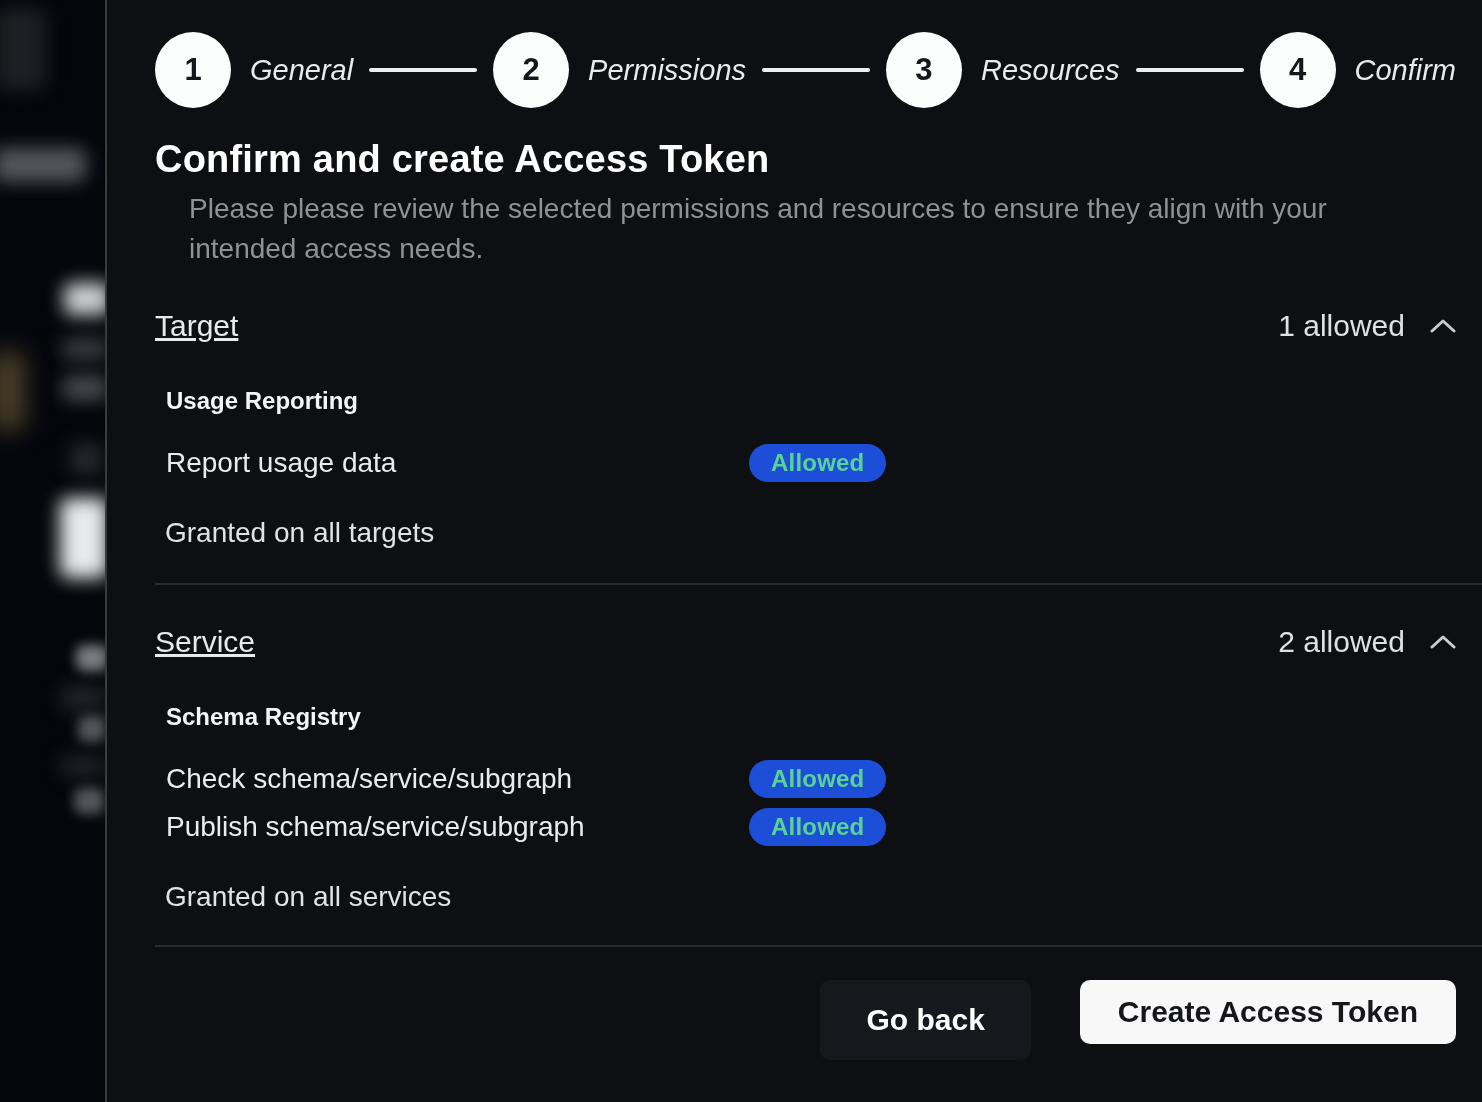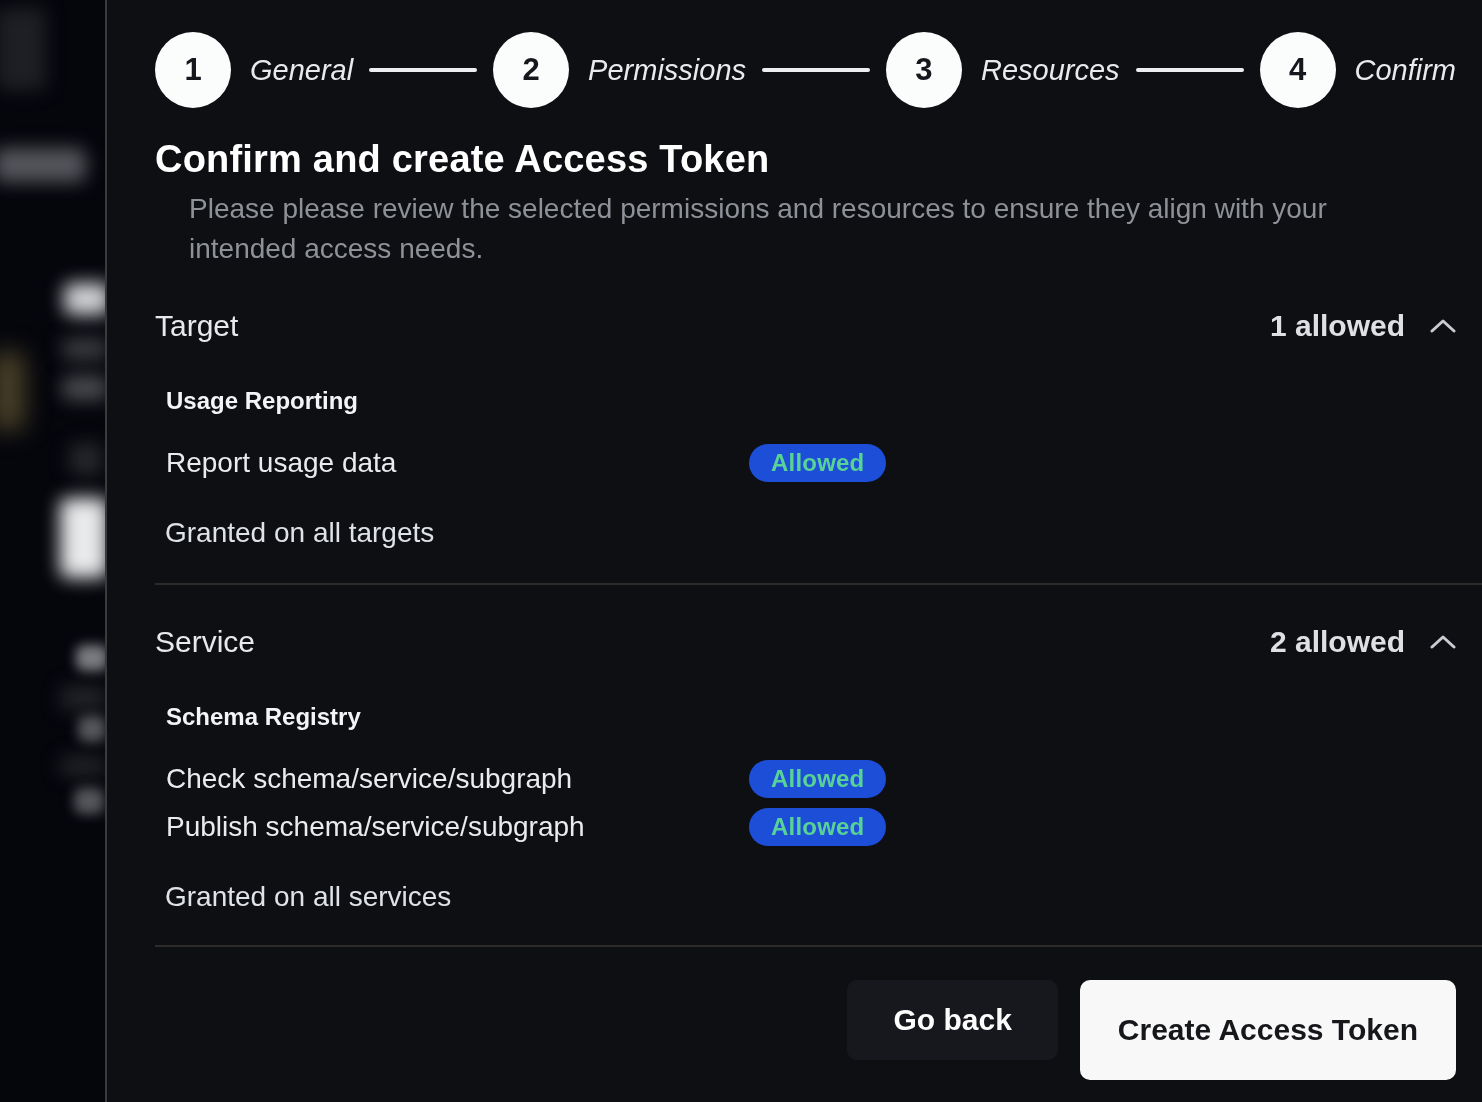--- a/index.html
+++ b/index.html
@@ -38,43 +38,43 @@
 
   
   .page-title { margin-top: 30px; font-size: 38px; font-weight: 700; color: #ffffff; letter-spacing: 0.2px; }
   .page-subtitle { margin-top: 8px; font-size: 28px; line-height: 40px; color: #8e9198; max-width: 1225px; margin-left: 34px; }
 
   
   .section-header {
     margin-top: 40px; display: flex; justify-content: space-between; align-items: center;
     cursor: pointer;
   }
-  .section-name { font-size: 30px; color: #e7e9ec; font-weight: 500; }
-  .section-count { display: flex; align-items: center; gap: 25px; font-size: 30px; color: #dee0e4; font-weight: 700; }
+  .section-name { font-size: 30px; color: #e7e9ec; font-weight: 500; text-decoration: underline; }
+  .section-count { display: flex; align-items: center; gap: 25px; font-size: 30px; color: #dee0e4; font-weight: 400; }
   .chevron svg { display: block; }
 
   .group-heading { margin: 44px 0 0 11px; font-size: 24px; font-weight: 700; color: #f3f4f6; }
   .perm-rows { margin-top: 24px; }
   .perm-row { display: flex; align-items: center; padding-left: 11px; height: 48px; gap: 25px; }
   .perm-label { width: 558px; font-size: 28px; color: #e9ebee; }
   .badge {
     background: #1d4ed8; color: #58d395;
     font-size: 24px; font-weight: 700; letter-spacing: 0.2px;
     padding: 6px 22px; border-radius: 999px; line-height: 26px;
   }
   .granted-note { margin: 30px 0 0 10px; font-size: 28px; color: #dfe2e6; }
   .divider { margin-top: 34px; margin-right: -26px; border: none; border-top: 2px solid #2c2b29; }
   .divider-2 { margin-top: 32px; }
 
   
-  .footer { margin-top: 33px; display: flex; justify-content: flex-end; gap: 22px; }
+  .footer { margin-top: 33px; display: flex; justify-content: flex-end; gap: 49px; }
   .btn { border: none; border-radius: 10px; font-size: 30px; font-weight: 700; cursor: pointer;
          font-family: "Liberation Sans", sans-serif; display: flex; align-items: center; }
   .btn-secondary { background: #17181d; color: #fdfdfd; height: 80px; padding: 0 46px; }
-  .btn-primary   { background: #f8f8f9; color: #16171b; height: 100px; padding: 0 38px; }
+  .btn-primary   { background: #f8f8f9; color: #16171b; height: 64px; padding: 0 38px; }
 </style>
 </head>
 <body>
 
 <div class="backdrop">
   <div class="blob" style="left:-4px; top:8px; width:50px; height:82px; background:#1e1f24;"></div>
   <div class="blob" style="left:-6px; top:148px; width:92px; height:34px; background:#55565c;"></div>
   <div class="blob" style="left:64px; top:283px; width:46px; height:32px; background:#cfd1d4;"></div>
   <div class="blob" style="left:62px; top:338px; width:46px; height:22px; background:#3a3b40;"></div>
   <div class="blob" style="left:62px; top:376px; width:46px; height:24px; background:#4a4b50;"></div>

